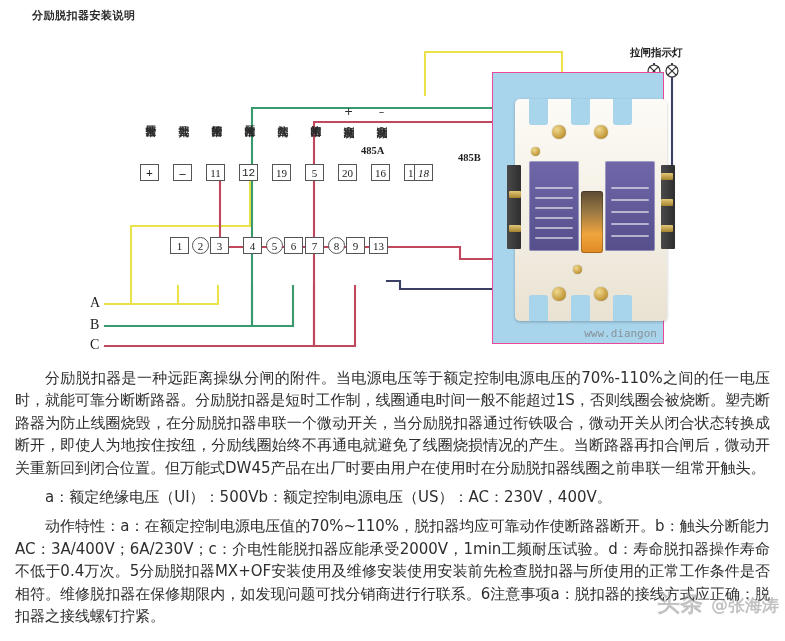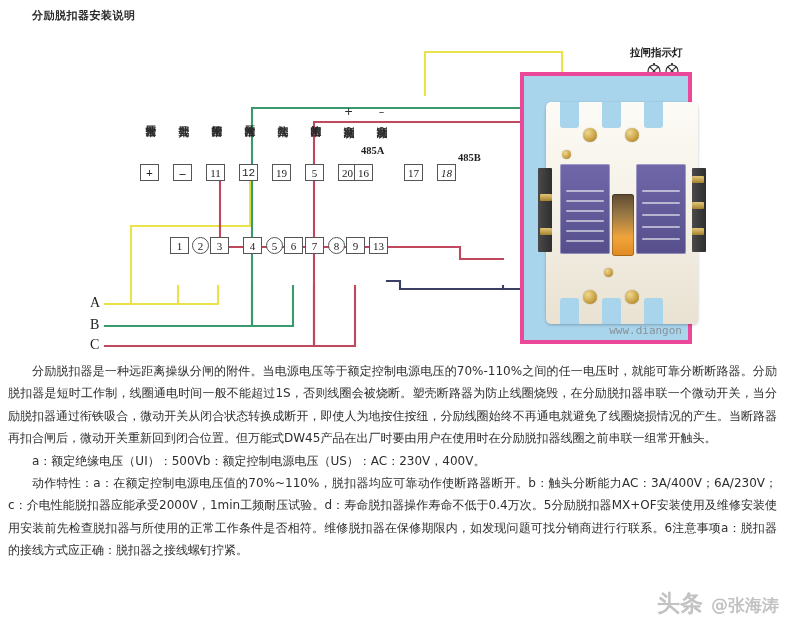--- a/index.html
+++ b/index.html
@@ -80,23 +80,23 @@
     position:absolute;
     font-size:14px;
     color:#3aa83a;
     font-family:"DejaVu Sans Mono","Liberation Mono",monospace;
     letter-spacing:.5px;
     white-space:nowrap;
   }
 
   
   .photo{
-    position:absolute;left:520px;top:38px;width:172px;height:272px;
+    position:absolute;left:492px;top:38px;width:172px;height:272px;
     background:#a8d4ec;
-    border:4px solid #ec4899;
+    border:1px solid #ec4899;
     box-sizing:border-box;
   }
   .photo-inner{position:absolute;left:0;top:0;right:0;bottom:0;}
   .breaker-body{
     position:absolute;left:22px;top:26px;width:152px;height:222px;
     background:linear-gradient(180deg,#fdfbf6 0%,#f3efe4 55%,#e9e2d2 100%);
     border-radius:5px;
     box-shadow:0 1px 3px rgba(0,0,0,.25);
   }
   .jaw{
@@ -134,24 +134,24 @@
     font-size:11px;color:#7d7d7d;opacity:.75;
     font-family:"DejaVu Sans Mono","Liberation Mono",monospace;
   }
 
   
   #article{
     position:absolute;left:0;top:360px;width:785px;
     padding:0 8px;box-sizing:border-box;
   }
   .para{
-    font-size:12px;
+    font-size:15px;
     line-height:22.4px;
     color:#2e2e2e;
-    margin:0;
+    margin:7px;
     text-align:justify;
     font-family:"DejaVu Sans","Liberation Sans",sans-serif;
   }
   .para.indent{text-indent:2em;}
   .para.sub{text-indent:2em;}
   #wm-toutiao{
     position:absolute;right:6px;bottom:22px;
     font-size:23px;font-weight:bold;
     color:rgba(120,120,120,.45);
     font-family:"DejaVu Sans","Liberation Sans",sans-serif;
@@ -211,27 +211,27 @@
     <div class="vlabel" style="left:275px;top:40px;height:86px;">拉闸公共端</div>
     <div class="term" style="left:272px;top:130px;">19</div>
 
     <div class="vlabel" style="left:308px;top:40px;height:86px;">拉闸输出常闭</div>
     <div class="term" style="left:305px;top:130px;">5</div>
 
     <div class="vlabel" style="left:341px;top:28px;height:98px;">+有功测试脉冲</div>
     <div class="term" style="left:338px;top:130px;">20</div>
 
     <div class="vlabel" style="left:374px;top:28px;height:98px;">–有功测试脉冲</div>
-    <div class="term" style="left:354px;top:130px;">16</div>
+    <div class="term" style="left:371px;top:130px;">16</div>
 
     <div class="hlabel" style="left:361px;top:111px;">485A</div>
     <div class="term" style="left:404px;top:130px;">17</div>
 
     <div class="hlabel" style="left:410px;top:118px;margin-left:48px;">485B</div>
-    <div class="term" style="left:437px;top:130px;font-style:italic;">18</div>
+    <div class="term" style="left:414px;top:130px;font-style:italic;">18</div>
 
 
     <div class="term" style="left:170px;top:203px;">1</div>
     <div class="term round" style="left:192px;top:203px;">2</div>
     <div class="term" style="left:210px;top:203px;">3</div>
     <div class="term" style="left:243px;top:203px;">4</div>
     <div class="term round" style="left:266px;top:203px;">5</div>
     <div class="term" style="left:284px;top:203px;">6</div>
     <div class="term" style="left:305px;top:203px;">7</div>
     <div class="term round" style="left:328px;top:203px;">8</div>

